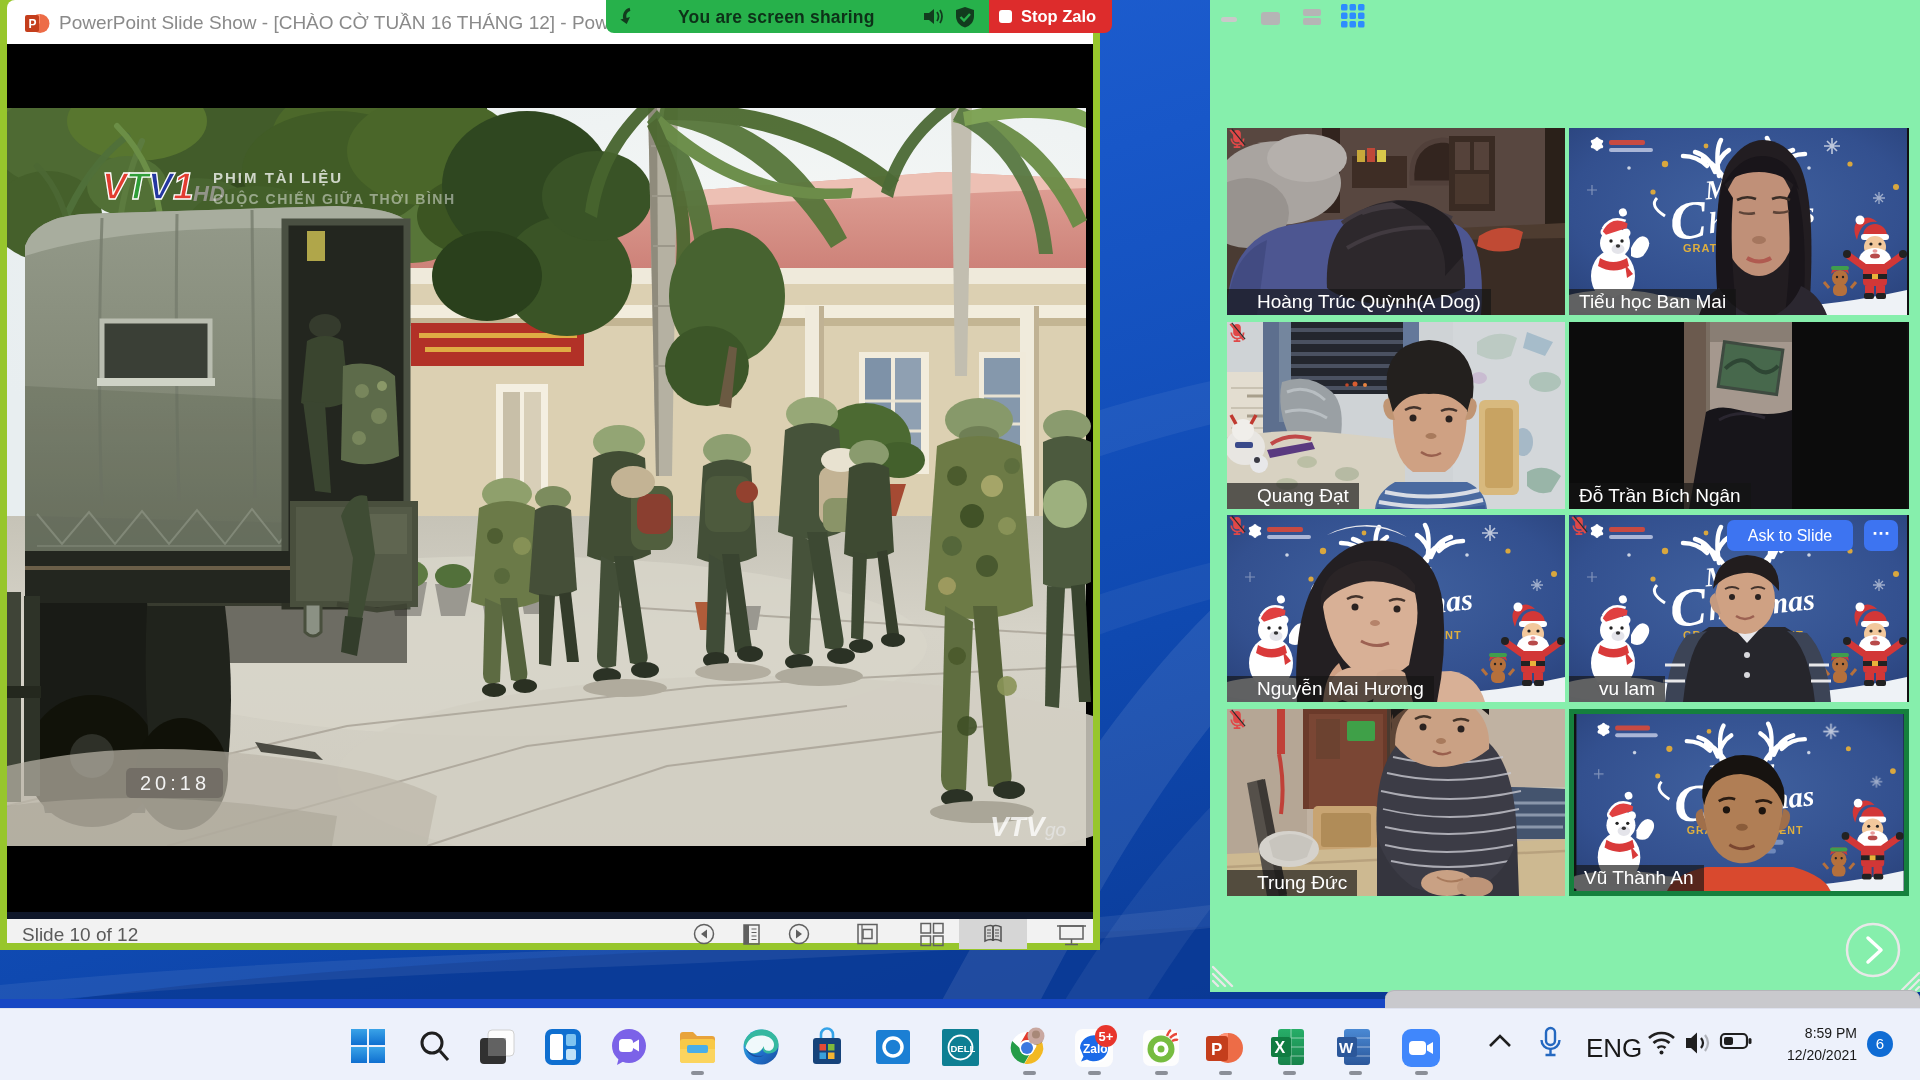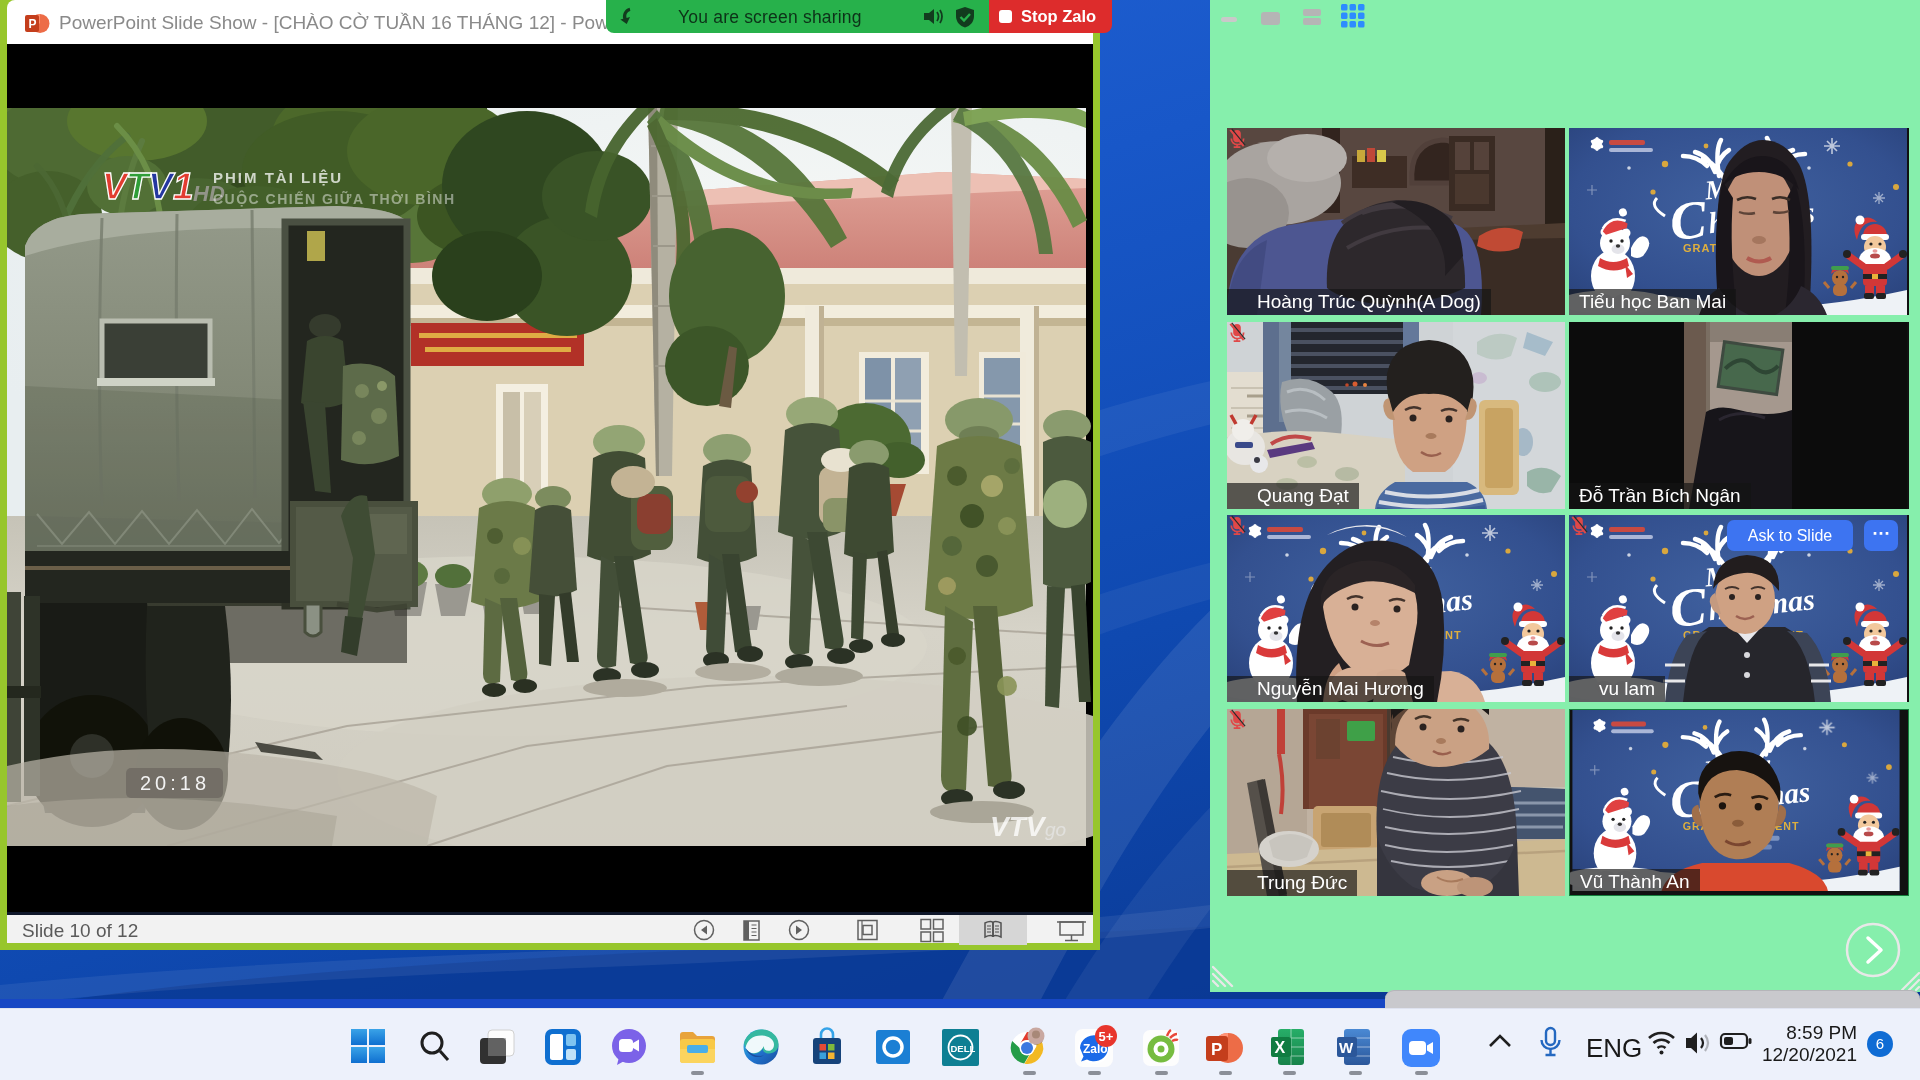--- a/index.html
+++ b/index.html
@@ -6,42 +6,42 @@
 html,body { width:1920px; height:1080px; overflow:hidden; font-family:"Liberation Sans",sans-serif; }
 body { position:relative; background:#0c46ae; }
 .abs { position:absolute; }
 
 #desktop { left:0; top:0; width:1920px; height:1080px; }
 
 #ppt { left:0; top:0; width:1100px; height:950px; background:#97c62c; z-index:2; }
 #ppt-title { left:7px; top:0; width:1086px; height:44px; background:#ffffff; border-radius:8px 0 0 0; }
 #ppt-title .ttl { position:absolute; left:52px; top:12px; font-size:19px; color:#8a8a8a; white-space:nowrap; }
 #slide-area { left:7px; top:44px; width:1086px; height:868px; background:#000; overflow:hidden; }
-#ppt-status { left:7px; top:912px; width:1086px; height:31px; background:#f2f2f2; border-top:3px solid #0f172a; }
+#ppt-status { left:7px; top:912px; width:1086px; height:31px; background:#f2f2f2; border-top:7px solid #0f172a; }
 #ppt-status .txt { position:absolute; left:15px; top:5px; font-size:19px; color:#5a5a5a; }
 
 #banner { left:606px; top:0; width:506px; height:33px; z-index:10; }
 #banner .green { position:absolute; left:0; top:0; width:383px; height:33px; background:#27b14b; border-radius:0 0 0 8px; }
 #banner .red { position:absolute; left:383px; top:0; width:123px; height:33px; background:#dd2c2c; border-radius:0 0 8px 0; }
-#banner .gtxt { position:absolute; left:72px; top:7px; font-size:17.5px; font-weight:normal; color:#0d3118; letter-spacing:0.2px; }
+#banner .gtxt { position:absolute; left:72px; top:7px; font-size:17.5px; font-weight:bold; color:#0d3118; letter-spacing:0.2px; }
 #banner .rtxt { position:absolute; left:415px; top:7px; font-size:16.5px; font-weight:bold; color:#ffffff; white-space:nowrap; }
 #banner .stopsq { position:absolute; left:393px; top:10px; width:13px; height:13px; background:#fff; border-radius:3px; }
 
 #zoomwin { left:1210px; top:0; width:710px; height:992px; background:#86efac; z-index:2; }
 .tile { position:absolute; width:338px; height:187px; overflow:hidden; background:#111; }
 .tile svg { position:absolute; left:0; top:0; }
 .nlabel { position:absolute; left:0; bottom:0; height:26px; background:rgba(20,20,20,0.66); color:#fff; font-size:19px; line-height:26px; padding:0 10px; white-space:nowrap; }
 .nlabel.mic { padding-left:30px; }
 .micico { position:absolute; left:8px; bottom:3px; width:20px; height:20px; }
 
 #graybar { left:1385px; top:990px; width:535px; height:18px; background:#c9c9cd; border-radius:9px 9px 0 0; z-index:4; box-shadow:inset 0 1px 0 #b5b5b9; }
 
 #taskbar { left:0; top:1008px; width:1920px; height:72px; background:#edf1fb; border-top:1px solid #dee2ef; z-index:5; }
 .tdot { position:absolute; top:1071px; width:13px; height:4px; border-radius:2px; background:#8b8f98; z-index:6; }
-#tray-time { position:absolute; right:63px; top:1022px; text-align:right; font-size:19px; color:#191919; line-height:22px; z-index:6; }
+#tray-time { position:absolute; right:63px; top:1022px; text-align:right; font-size:14px; color:#191919; line-height:22px; z-index:6; }
 #tray-badge { position:absolute; left:1867px; top:1031px; width:26px; height:26px; border-radius:50%; background:#0f6cd4; color:#fff; font-size:15px; text-align:center; line-height:26px; z-index:6; }
 #tray-eng { position:absolute; left:1586px; top:1033px; font-size:26px; color:#191919; z-index:6; }
 </style>
 </head>
 <body>
 <svg id="desktop" class="abs" width="1920" height="1080" viewBox="0 0 1920 1080">
   <defs>
     <linearGradient id="dg" x1="0" y1="0" x2="0.55" y2="1">
       <stop offset="0" stop-color="#2465d8"></stop>
       <stop offset="0.35" stop-color="#1857c8"></stop>
@@ -835,21 +835,21 @@
 <ellipse cx="248" cy="178" rx="18" ry="10" fill="#bd9478"></ellipse>
 <path d="M210,168 q12,8 26,2" stroke="#a87a5c" stroke-width="2" fill="none"></path>
 </g>
 </svg>
 <svg class="micico" width="20" height="21" viewBox="0 0 20 21">
         <use href="#micmute"></use>
       </svg>
 <div class="nlabel mic">Trung Đức</div>
 </div>
 
-<div class="tile" style="left:359px;top:709px;width:340px;border:1px solid #15803d">
+<div class="tile" style="left:359px;top:709px;width:340px;border:5px solid #15803d">
 <svg width="332" height="181" viewBox="0 0 338 187">
 <use href="#xmasbg"></use>
 <g>
 <path d="M92,187 Q98,166 134,158 L224,158 Q260,168 264,187 Z" fill="#d9492e"></path>
 <path d="M132,82 Q136,50 170,46 Q206,46 212,80 Q216,112 204,136 Q189,156 167,154 Q143,150 134,120 Q130,100 132,82 Z" fill="#b07e55"></path>
 <path d="M130,86 Q128,52 164,43 Q202,38 214,76 Q216,86 214,96 Q204,66 170,62 Q138,62 132,94 Z" fill="#171310"></path>
 <path d="M130,98 q-9,2 -6,13 q3,10 11,9" fill="#a06f4a"></path>
 <path d="M214,98 q9,2 6,13 q-3,10 -11,9" fill="#a06f4a"></path>
 <circle cx="155" cy="99" r="3.8" fill="#1c140e"></circle>
           <circle cx="192" cy="100" r="3.8" fill="#1c140e"></circle>

